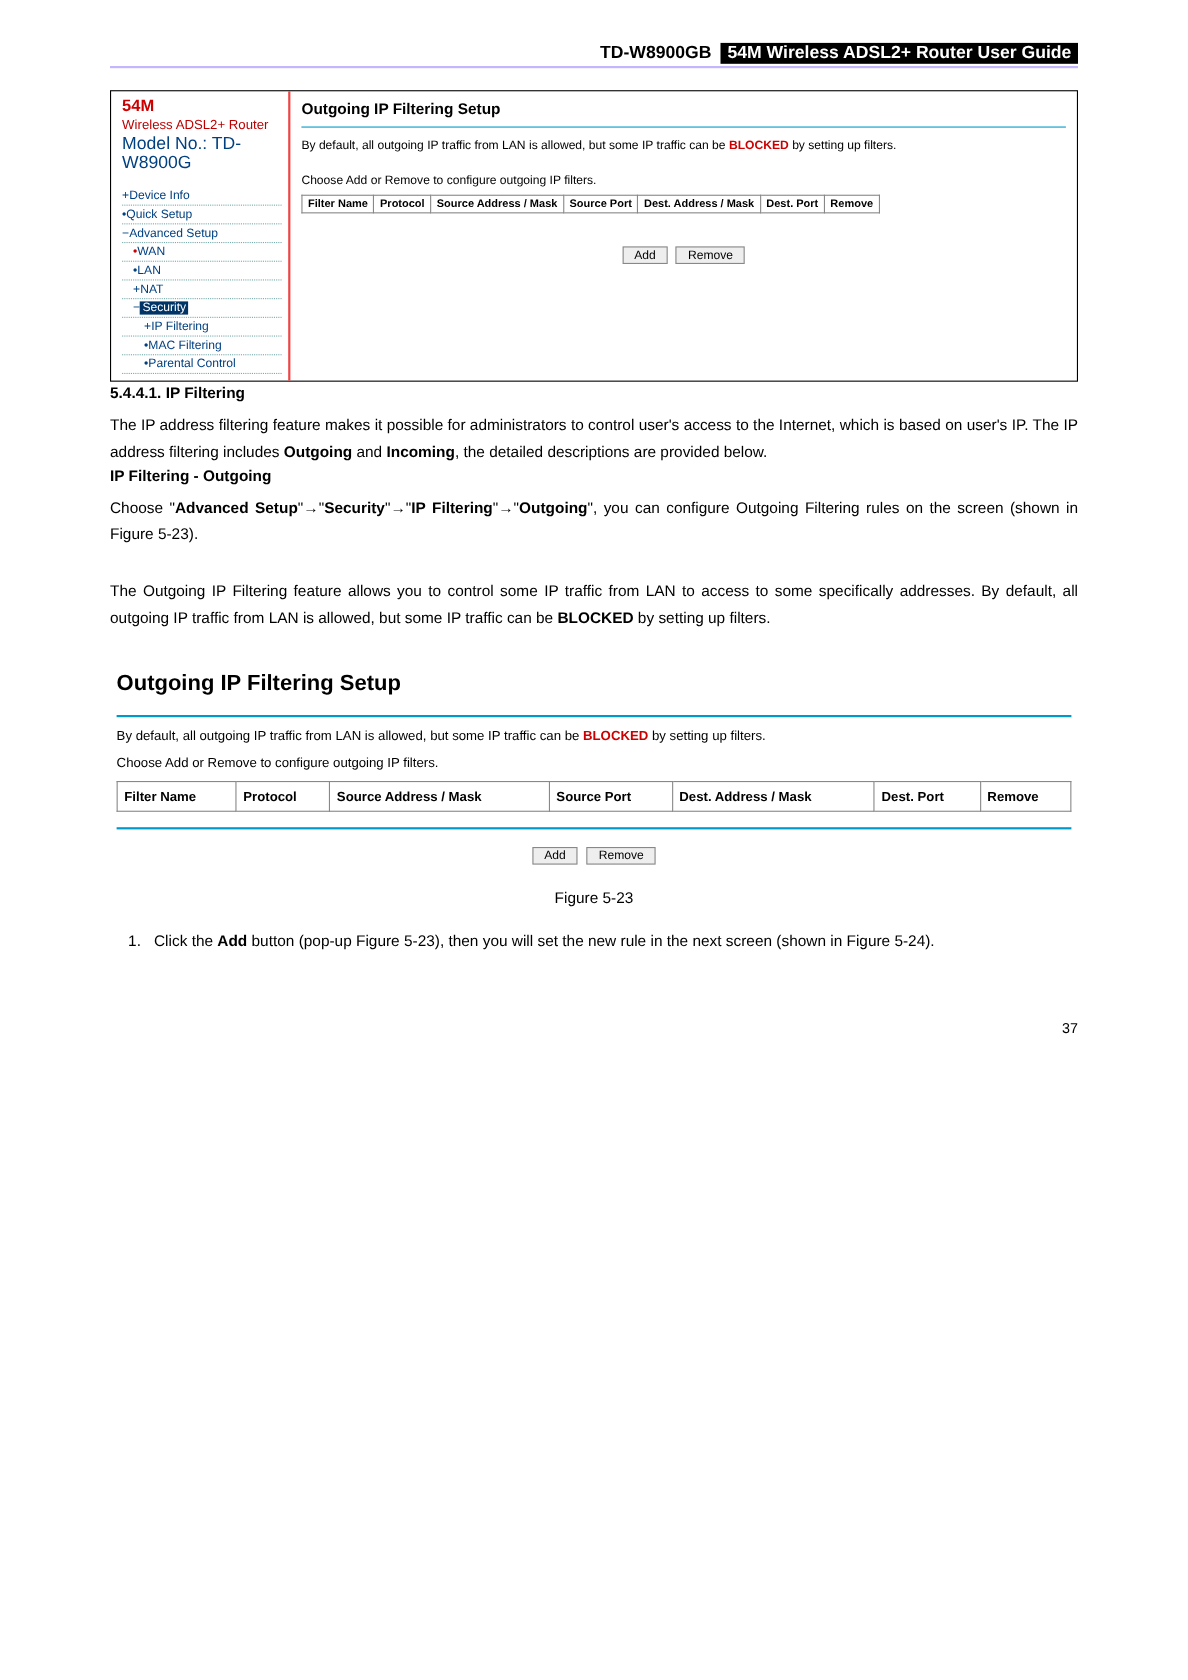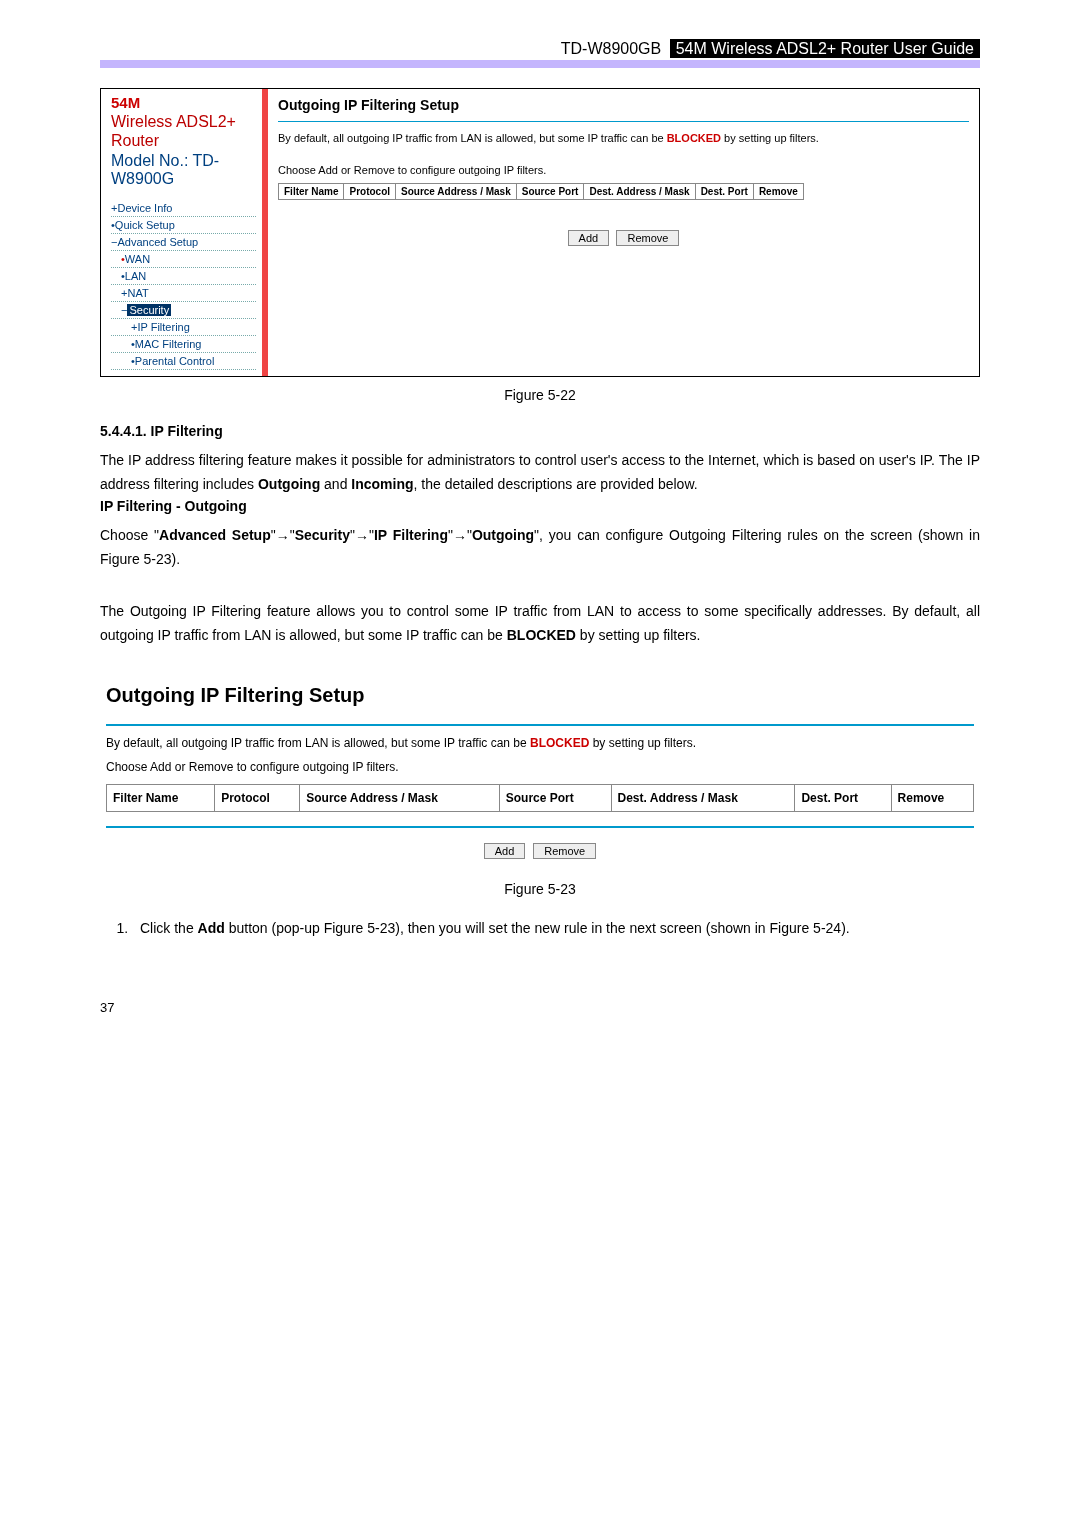--- a/index.html
+++ b/index.html
@@ -9,52 +9,52 @@
     color: #000;
     margin: 0;
     padding: 0;
     width: 1080px;
   }
   .page {
     padding: 40px 100px 60px 100px;
   }
   .header-row {
     text-align: right;
-    font-weight: normal;
+    font-weight: bold;
     font-size: 16px;
     padding-bottom: 2px;
-    border-bottom: 8px solid #c4b5fd;
+    border-bottom: 2px solid #c4b5fd;
     margin-bottom: 20px;
   }
   .header-row .model { color: #000; }
   .header-row .title-bar {
     background: #000;
     color: #fff;
     padding: 1px 6px;
     margin-left: 4px;
   }
   
   .router-panel {
     border: 1px solid #000;
     display: flex;
     font-size: 12px;
     min-height: 215px;
   }
   .router-left {
     width: 145px;
-    border-right: 6px solid #ef4444;
+    border-right: 2px solid #ef4444;
     padding: 6px 6px 6px 10px;
   }
   .brand {
     color: #c00;
     font-weight: bold;
     font-size: 15px;
     line-height: 1.1;
   }
-  .brand-sub { color: #b00; font-size: 16px; line-height: 1.2; }
+  .brand-sub { color: #b00; font-size: 12px; line-height: 1.2; }
   .brand-model { color: #004080; font-size: 16px; margin-top:2px;}
   .nav { margin-top: 12px; font-size: 11px; color: #004080; }
   .nav .dash { padding: 2px 0; border-bottom: 1px dotted #7aa; }
   .nav .plus::before { content: "+"; color:#004080; }
   .nav .dot::before { content: "•"; color:#004080; }
   .nav .minus::before { content: "−"; color:#004080; }
   .nav .sel { background: #003366; color: #fff; display: inline-block; padding: 0 2px; }
   .nav .ind1 { padding-left: 10px; }
   .nav .ind2 { padding-left: 20px; }
   .router-right {
@@ -117,21 +117,21 @@
     text-align: left;
     font-weight: normal;
   }
   .fig23 th { font-weight: bold; }
   .fig23 .btnrow { text-align: center; margin: 14px 0 6px; }
   .fig23 .btnrow hr { margin-bottom: 14px; }
   .fig23 .chk {
     width: 12px; height: 12px; border: 1px solid #888; display: inline-block;
     background: #eef;
   }
-  .page-num { text-align: left; font-size: 13px; margin-top: 60px; }
+  .page-num { text-align: right; font-size: 13px; margin-top: 60px; }
   ol { margin: 4px 0; padding-left: 32px; }
   ol li { line-height: 1.7; text-align: justify; padding-left: 8px; }
 </style>
 </head>
 <body>
 
 <div class="page">
 
   <div class="header-row">
     <span class="model">TD-W8900GB</span>
@@ -174,21 +174,20 @@
           <th>Remove</th>
         </tr>
       </tbody>
         </table>
       <div class="btn-row">
         <button class="btn-gray">Add</button>
         <button class="btn-gray">Remove</button>
       </div>
     </div>
   </div>
-  <div class="fig-caption">Figure 5-22</div>
 
   <div class="section-h">5.4.4.1.  IP Filtering</div>
   <div class="body-text">
     <span>The IP address filtering feature makes it possible for administrators to control user's access to the Internet, which is based on user's IP. The IP address filtering includes </span><b>Outgoing</b><span> and </span><b>Incoming</b><span>, the detailed descriptions are provided below.</span>
   </div>
 
   <div class="section-h">IP Filtering - Outgoing</div>
 
   <div class="body-text" style="text-align: justify; text-align-last: auto;">
     <span>Choose "</span><b>Advanced Setup</b><span class="arrow">"→"</span><b>Security</b><span class="arrow">"→"</span><b>IP Filtering</b><span class="arrow">"→"</span><b>Outgoing</b><span>", you can configure Outgoing Filtering rules on the screen (shown in Figure 5-23).</span>

